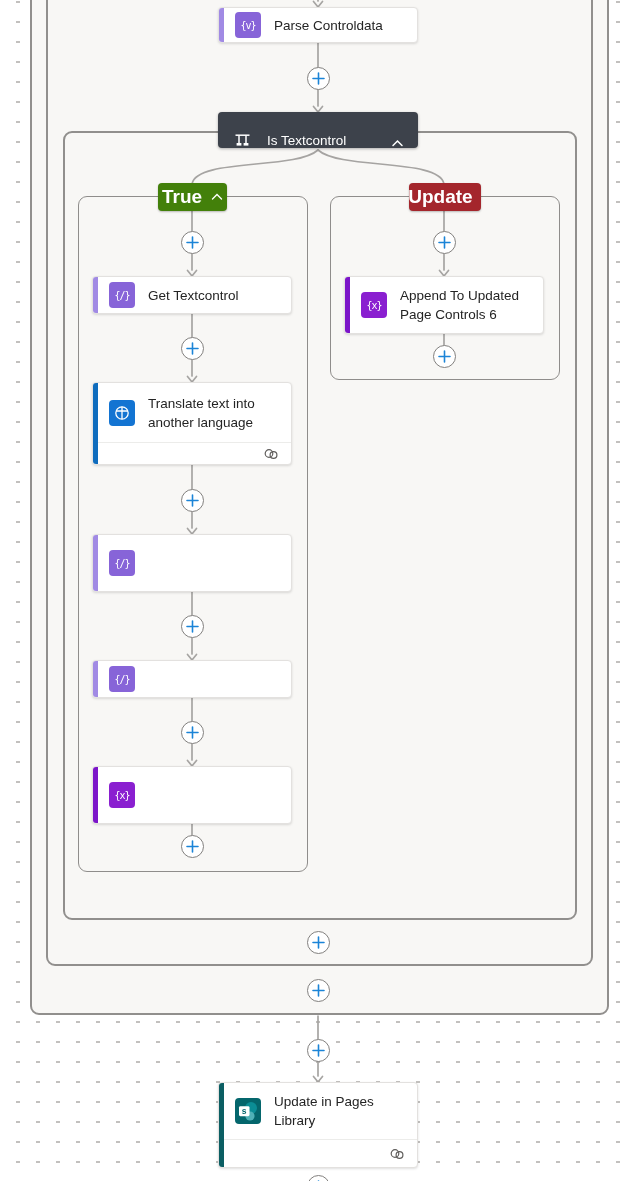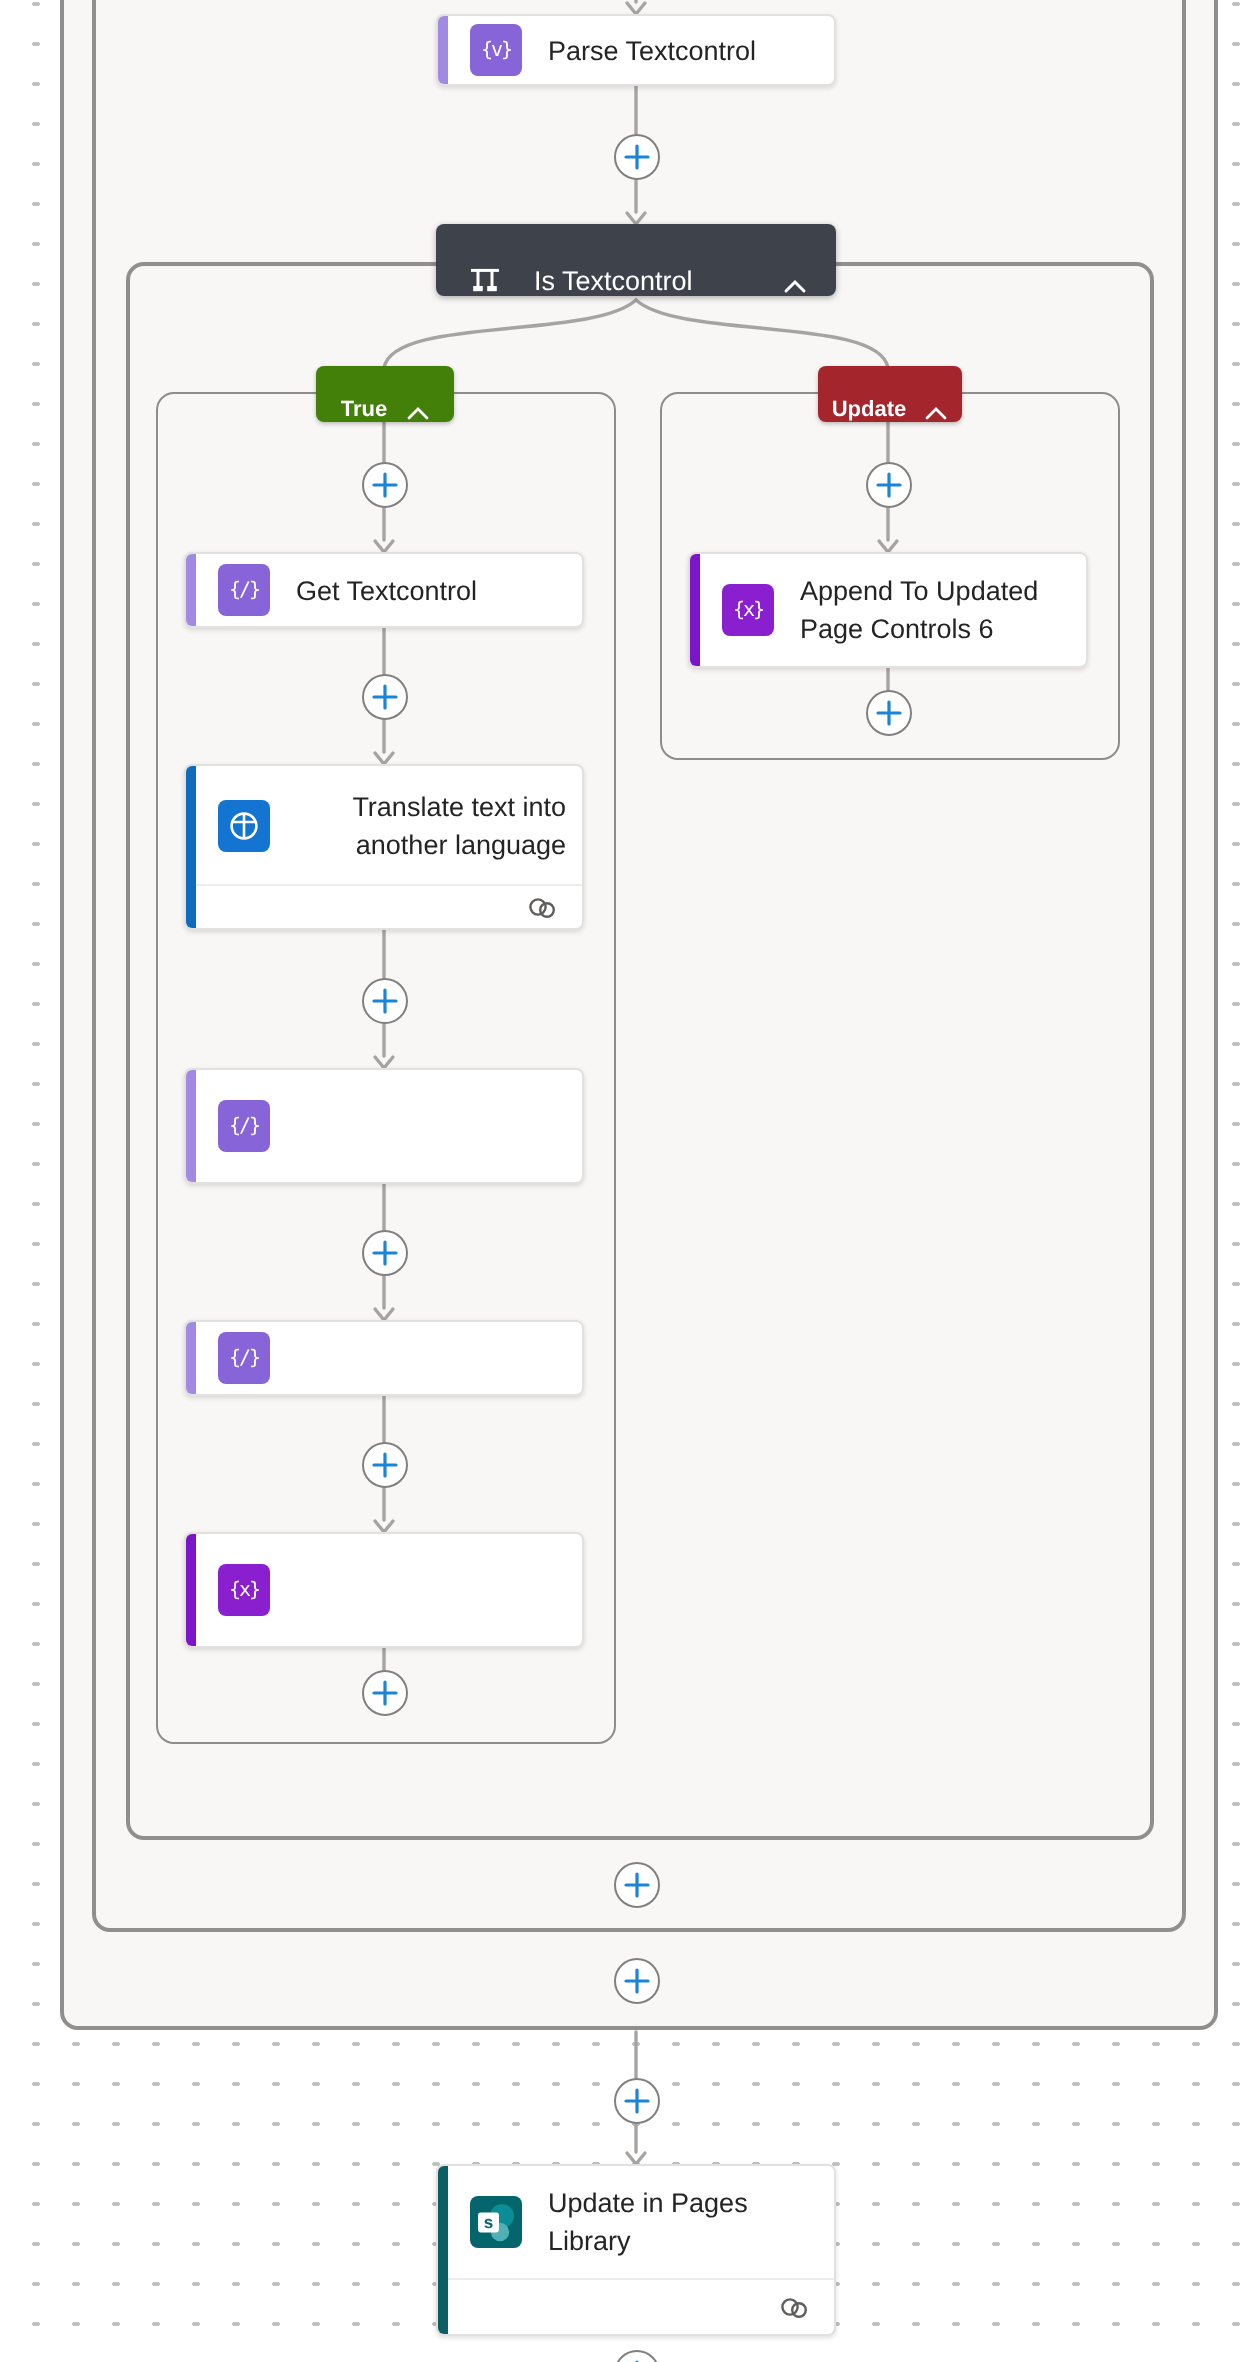--- a/index.html
+++ b/index.html
@@ -25,22 +25,22 @@
   .ctitle{font-size:13.5px;line-height:19px;color:#242424;}
   .card-footer{border-top:1px solid #ececea;display:flex;align-items:center;justify-content:flex-end;padding-right:12px;margin-left:5px;}
   .cond-header{
     position:absolute;left:218px;top:112px;width:200px;height:36px;box-sizing:border-box;
     background:#3d424b;border-radius:4px;display:flex;align-items:flex-end;gap:16px;
     padding:0 14px 0 16px;box-shadow:0 1px 3px rgba(0,0,0,.3);cursor:pointer;
   }
   .cond-title{font-size:13.5px;color:#ffffff;}
   .pill{
     position:absolute;height:28px;box-sizing:border-box;border-radius:4px;
-    display:flex;align-items:flex-end;justify-content:center;gap:9px;
-    color:#fff;font-size:11px;font-weight:600;cursor:pointer;box-shadow:0 1px 2px rgba(0,0,0,.25);
+    display:flex;align-items:center;justify-content:center;gap:9px;
+    color:#fff;font-size:19px;font-weight:600;cursor:pointer;box-shadow:0 1px 2px rgba(0,0,0,.25);
   }
   .pill.true{left:158px;top:183px;width:69px;background:#43800a;}
   .pill.false{left:409px;top:183px;width:72px;background:#a4262c;}
   .plus{
     position:absolute;width:23px;height:23px;box-sizing:border-box;border-radius:50%;
     background:#fff;border:1px solid #82807e;display:flex;align-items:center;justify-content:center;cursor:pointer;
   }
 </style>
 </head>
 <body>
@@ -87,21 +87,21 @@
         <path d="M313.5 1076.5 L318 1082 L322.5 1076.5"></path>
     </g>
   </svg>
 
   <div class="card" style="left:218px;top:7px;height:36px;">
     <span class="accent" style="background:#a18ae4;"></span>
     <div class="card-main" style="height:34px;">
       <span class="iconbox" style="background:#8764d8;">
         <span class="glyph">{v}</span>
       </span>
-      <span class="ctitle">Parse Textcontrol</span>
+      <span class="ctitle">Parse Controldata</span>
     </div>
   </div>
 
   <div class="cond-header">
     <svg width="17" height="15" viewBox="0 0 17 15">
       <g stroke="#ffffff" stroke-width="1.5" fill="none">
         <path d="M1.5 2.2 H15.5"></path>
         <path d="M5 2.2 V10"></path>
         <path d="M12 2.2 V10"></path>
       </g>
@@ -132,21 +132,21 @@
     <div class="card-main" style="height:36px;">
       <span class="iconbox" style="background:#8764d8;">
         <span class="glyph">{/}</span>
       </span>
       <span class="ctitle">Get Textcontrol</span>
     </div>
   </div>
 
   <div class="card" style="left:92px;top:382px;height:83px;">
     <span class="accent" style="background:#0f6cbd;"></span>
-    <div class="card-main" style="height:59px;text-align:right;">
+    <div class="card-main" style="height:59px;">
       <span class="iconbox" style="background:#1374d2;">
         <svg width="16" height="16" viewBox="0 0 16 16">
           <g stroke="#ffffff" stroke-width="1.3" fill="none">
             <circle cx="8" cy="8" r="6.2"></circle>
             <path d="M8 1.8 V14.2"></path>
             <path d="M2 6 H14"></path>
           </g>
         </svg>
       </span>
       <span class="ctitle" style="max-width:142px;">Translate text into another language</span>

